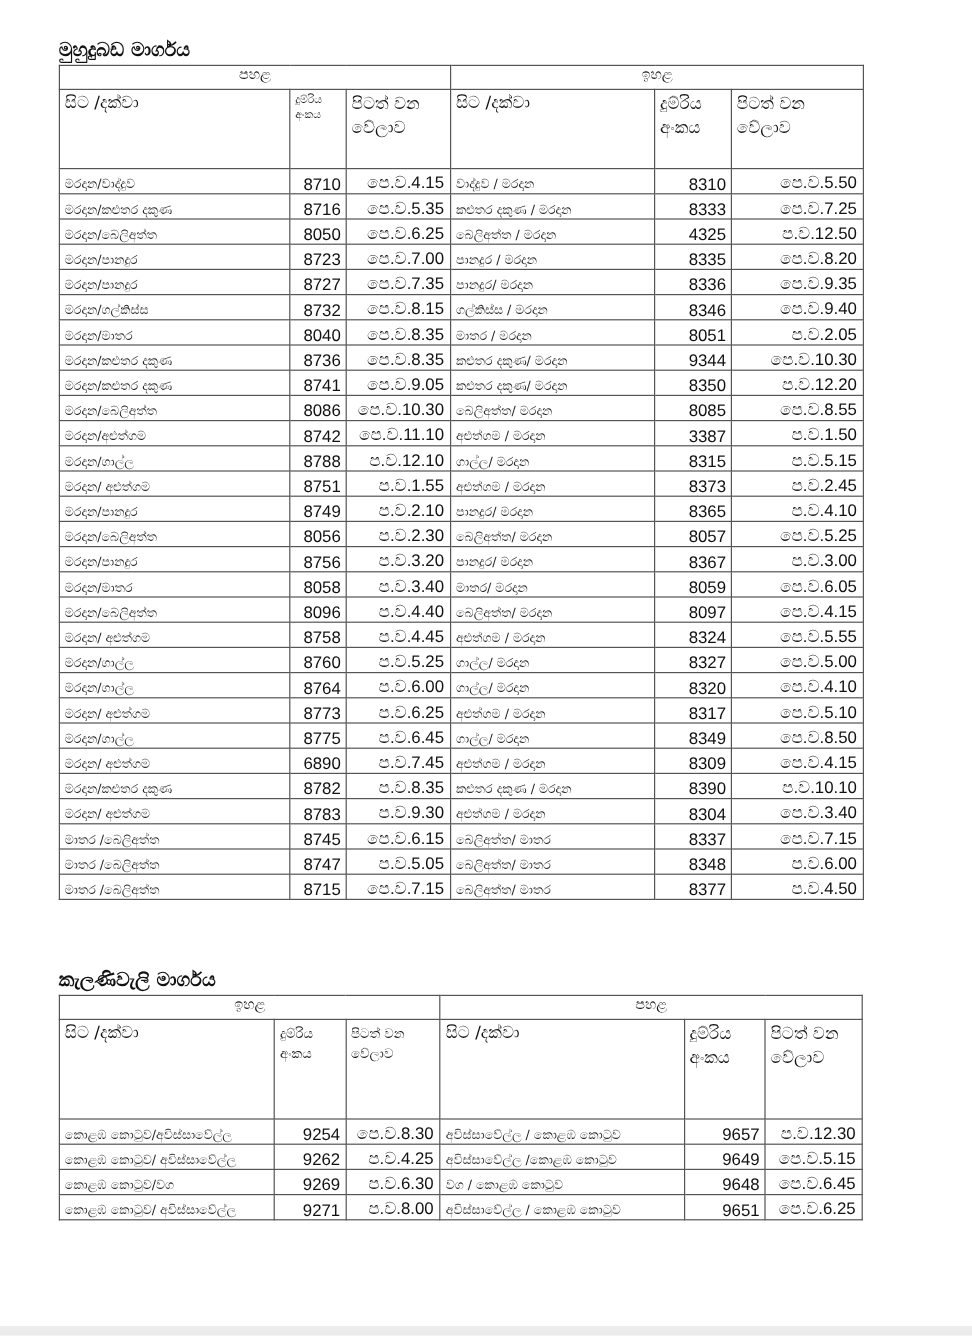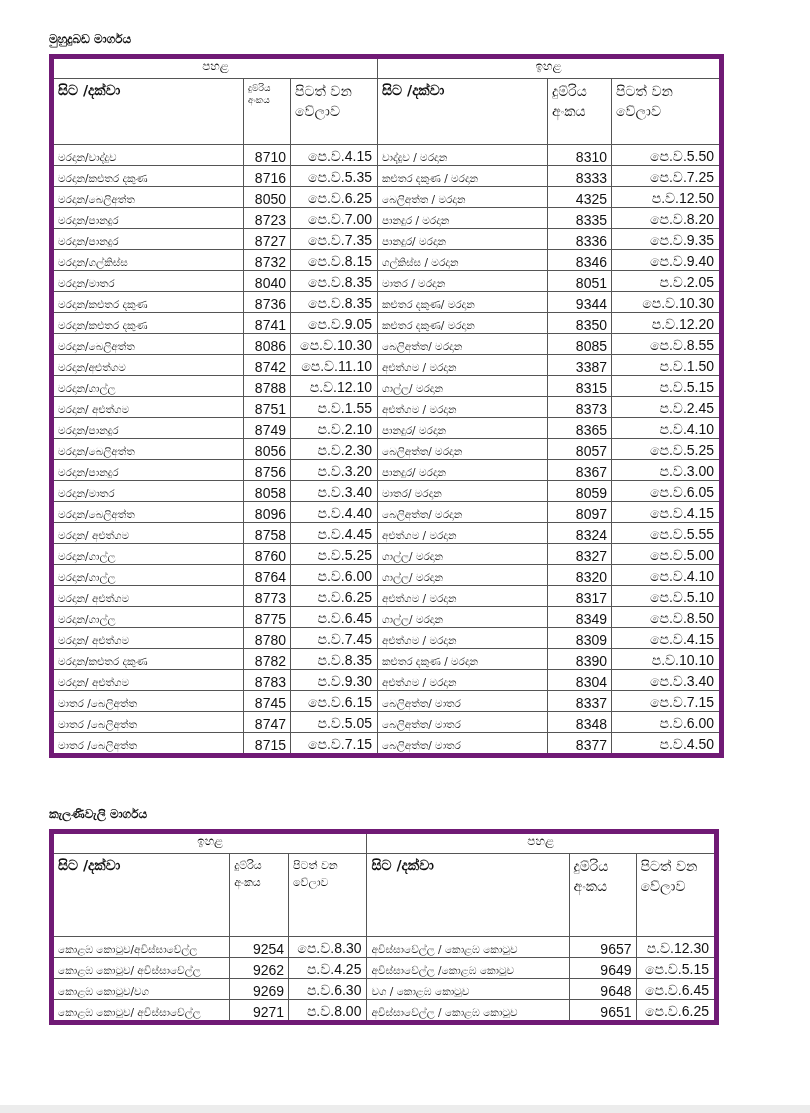--- a/index.html
+++ b/index.html
@@ -2,33 +2,33 @@
 <html><head>
 <meta charset="utf-8">
 <style>
   html, body { margin: 0; padding: 0; }
   body {
     width: 810px; height: 1113px; background: #ffffff; position: relative;
     font-family: "Liberation Sans", "DejaVu Sans", sans-serif; color: #111;
     overflow: hidden;
   }
   .section-title {
-    position: absolute; left: 49px; font-size: 12px; font-weight: bold;
+    position: absolute; left: 49px; font-size: 16px; font-weight: bold;
     font-family: "DejaVu Sans", sans-serif; color: #111;
   }
   table {
     position: absolute; border-collapse: collapse; table-layout: fixed;
-    border: 5px solid #701a75;
+    border: 1px solid #701a75;
   }
   td, th {
     border: 1px solid #555; padding: 0 4px; overflow: hidden; white-space: nowrap;
   }
   th { font-weight: normal; text-align: left; vertical-align: top; }
   .dir-head { text-align: center; font-size: 12px; font-family: "DejaVu Sans", sans-serif; height: 19px; padding: 0; }
-  .col-head-route { font-size: 14px; font-weight: bold; font-family: "DejaVu Sans", sans-serif; padding-top: 3px; }
+  .col-head-route { font-size: 14px; font-weight: normal; font-family: "DejaVu Sans", sans-serif; padding-top: 3px; }
   .col-head-small { font-size: 9px; font-family: "DejaVu Sans", sans-serif; line-height: 12px; padding-top: 3px; }
   .col-head-mid { font-size: 14px; font-family: "DejaVu Sans", sans-serif; line-height: 20px; padding-top: 2px; }
   .col-head-med { font-size: 11px; font-family: "DejaVu Sans", sans-serif; line-height: 17px; padding-top: 3px; }
   .route { font-size: 10.5px; font-family: "DejaVu Sans", sans-serif; color: #222; vertical-align: bottom; padding-bottom: 1px; }
   .num { font-size: 14px; text-align: right; vertical-align: bottom; padding-right: 4px; padding-bottom: 0; }
   .time { font-size: 14px; text-align: right; vertical-align: bottom; padding-right: 5px; padding-bottom: 0; }
 
   #t1 { left: 49px; top: 54px; width: 670px; }
   #t1 tr.data td { height: 19px; }
   #t1 tr.heads th { height: 62px; }
@@ -247,21 +247,21 @@
       <tr class="data">
         <td class="route">මරදාන/ගාල්ල</td>
         <td class="num">8775</td>
         <td class="time">ප.ව.6.45</td>
         <td class="route">ගාල්ල/ මරදාන</td>
         <td class="num">8349</td>
         <td class="time">පෙ.ව.8.50</td>
       </tr>
       <tr class="data">
         <td class="route">මරදාන/ අළුත්ගම</td>
-        <td class="num">8780</td>
+        <td class="num">6890</td>
         <td class="time">ප.ව.7.45</td>
         <td class="route">අළුත්ගම / මරදාන</td>
         <td class="num">8309</td>
         <td class="time">පෙ.ව.4.15</td>
       </tr>
       <tr class="data">
         <td class="route">මරදාන/කළුතර දකුණ</td>
         <td class="num">8782</td>
         <td class="time">ප.ව.8.35</td>
         <td class="route">කළුතර දකුණ / මරදාන</td>

